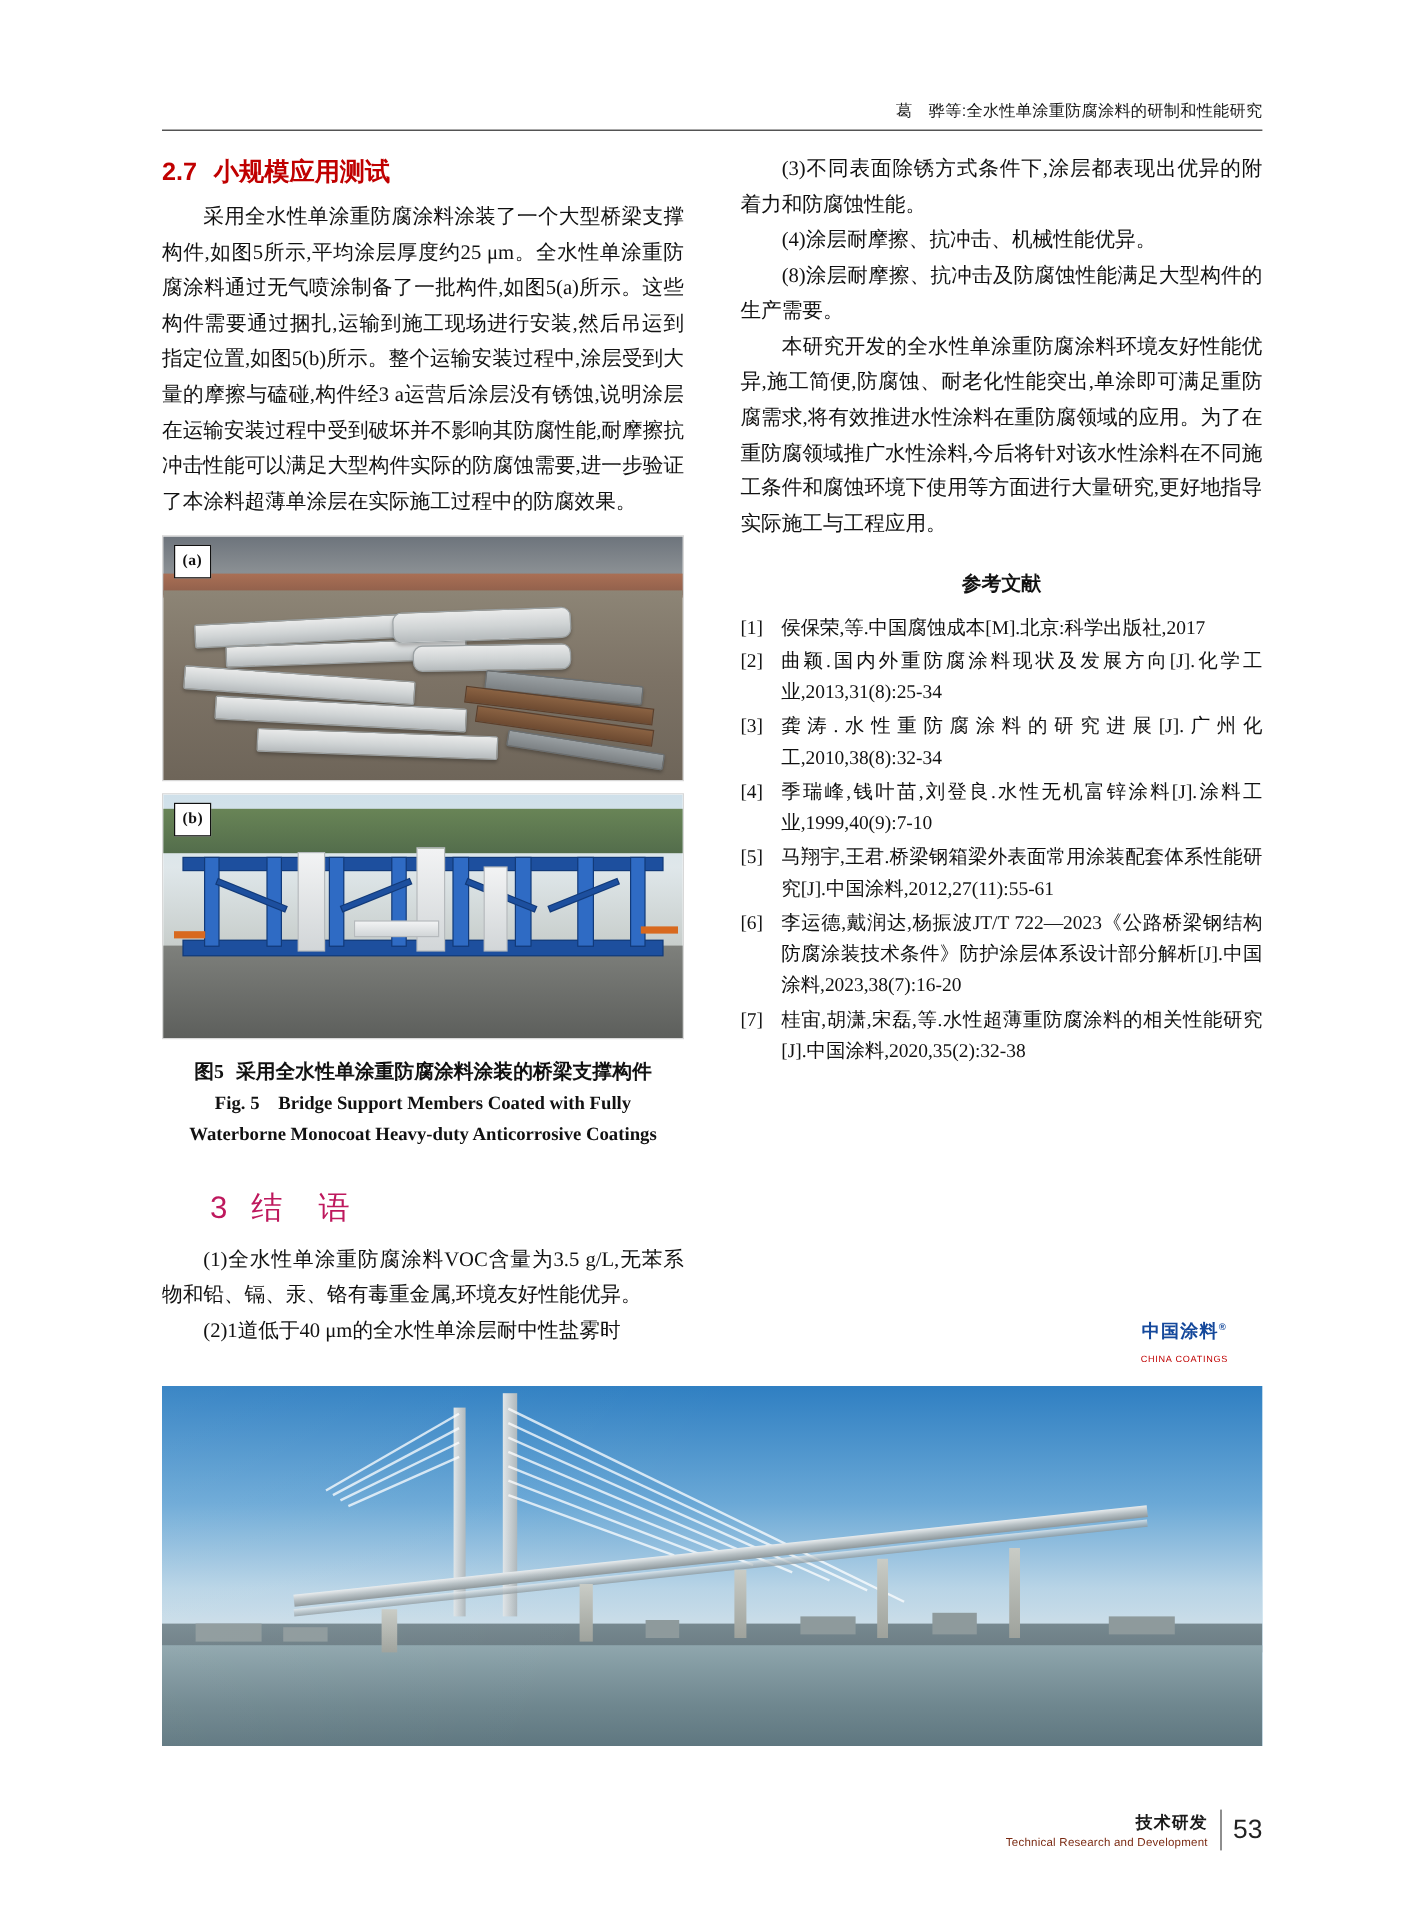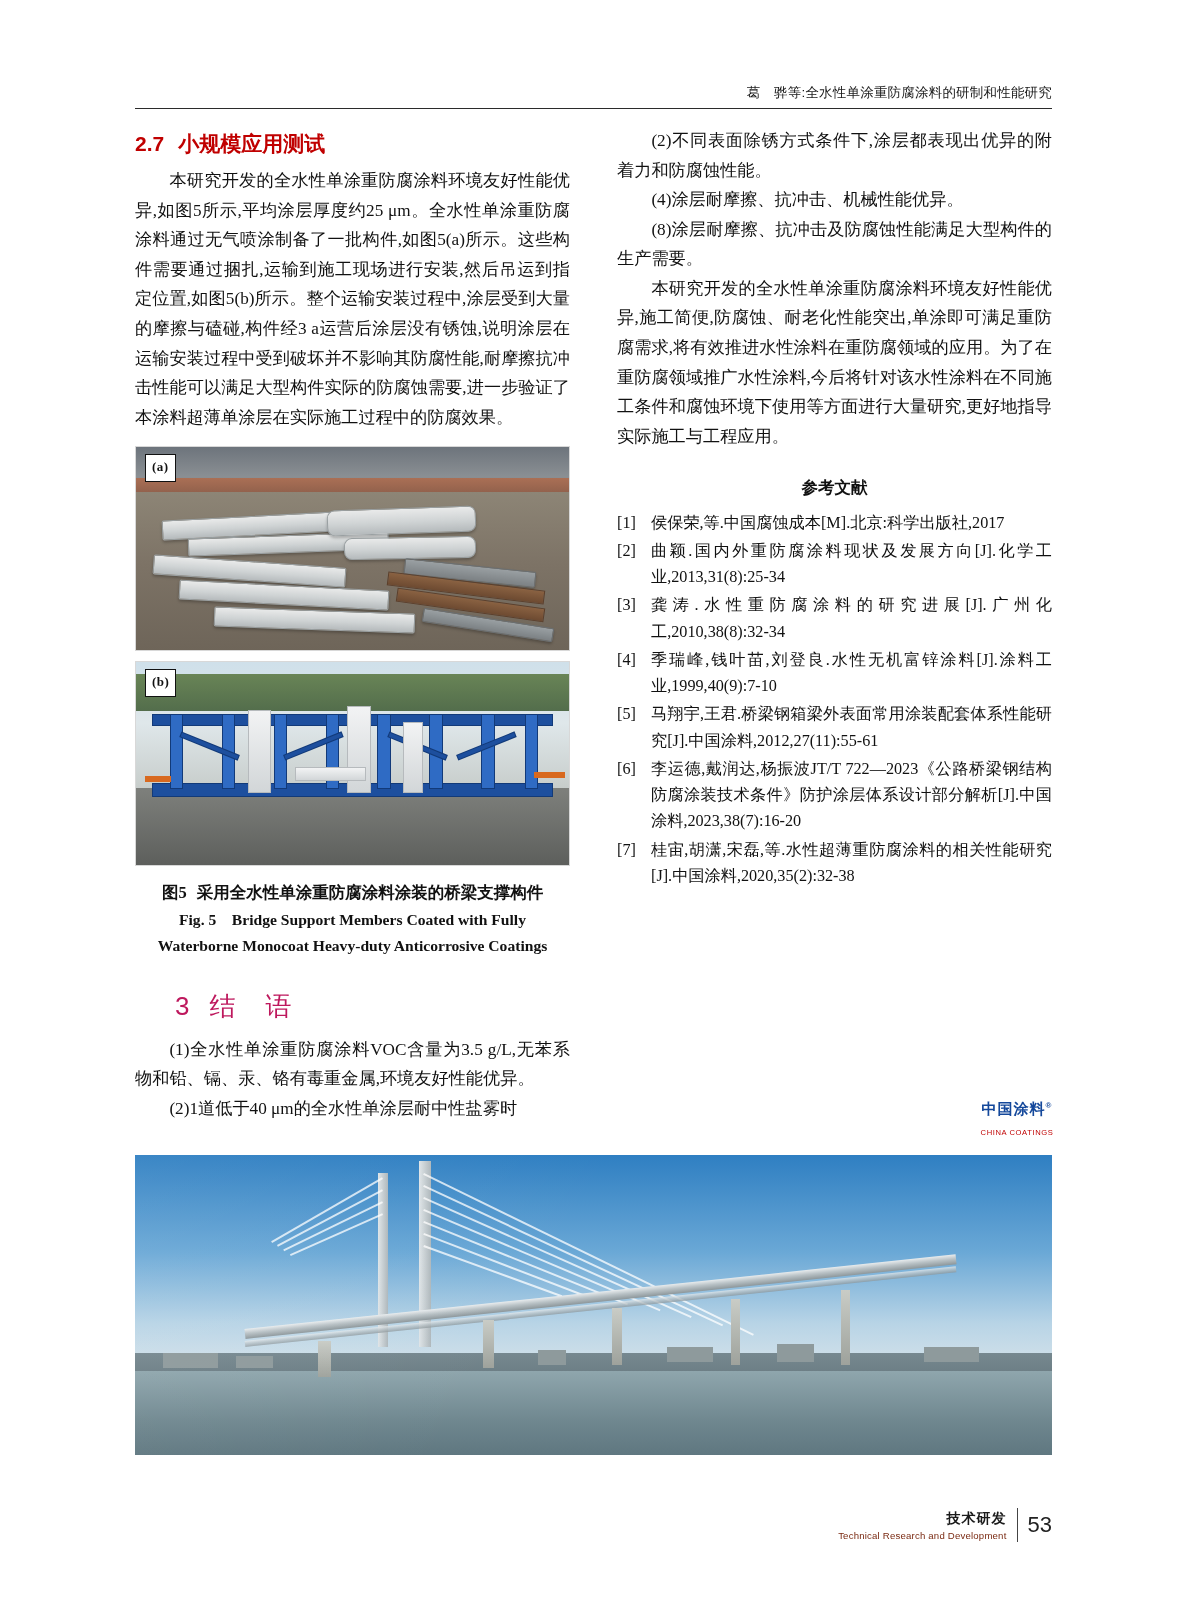--- a/index.html
+++ b/index.html
@@ -199,21 +199,21 @@
     flex: 0 0 34px;
   }
   .ref .txt {
     flex: 1 1 auto;
     text-align: justify;
   }
 
   
   .logo {
     position: absolute;
-    right: 122px;
+    right: 152px;
     top: 1100px;
     width: 96px;
     text-align: center;
   }
   .logo .cn {
     font-family: "Liberation Sans", sans-serif;
     font-weight: bold;
     color: #14489b;
     font-size: 15px;
     letter-spacing: 1px;
@@ -319,21 +319,21 @@
 
   <div class="runhead">葛　骅等:全水性单涂重防腐涂料的研制和性能研究</div>
   <div class="runhead-rule"></div>
 
   <div class="col col-left">
 
     <div class="sec-head">
       <span class="num">2.7</span><span>小规模应用测试</span>
     </div>
 
-    <p class="body">本研究开发的全水性单涂重防腐涂料环境友好性能优异,如图5所示,平均涂层厚度约25 μm。全水性单涂重防腐涂料通过无气喷涂制备了一批构件,如图5(a)所示。这些构件需要通过捆扎,运输到施工现场进行安装,然后吊运到指定位置,如图5(b)所示。整个运输安装过程中,涂层受到大量的摩擦与磕碰,构件经3 a运营后涂层没有锈蚀,说明涂层在运输安装过程中受到破坏并不影响其防腐性能,耐摩擦抗冲击性能可以满足大型构件实际的防腐蚀需要,进一步验证了本涂料超薄单涂层在实际施工过程中的防腐效果。</p>
+    <p class="body">采用全水性单涂重防腐涂料涂装了一个大型桥梁支撑构件,如图5所示,平均涂层厚度约25 μm。全水性单涂重防腐涂料通过无气喷涂制备了一批构件,如图5(a)所示。这些构件需要通过捆扎,运输到施工现场进行安装,然后吊运到指定位置,如图5(b)所示。整个运输安装过程中,涂层受到大量的摩擦与磕碰,构件经3 a运营后涂层没有锈蚀,说明涂层在运输安装过程中受到破坏并不影响其防腐性能,耐摩擦抗冲击性能可以满足大型构件实际的防腐蚀需要,进一步验证了本涂料超薄单涂层在实际施工过程中的防腐效果。</p>
 
     <div class="figbox">
 
       <div class="photo photo-a">
         <div class="pa-sky"></div>
         <div class="pa-wall"></div>
         <div class="pa-ground"></div>
 
         <div class="beam" style="left:6%;top:34%;width:40%;height:9%;transform:rotate(-3deg);"></div>
         <div class="beam" style="left:12%;top:43%;width:46%;height:8%;transform:rotate(-2deg);"></div>
@@ -394,21 +394,21 @@
 
     <div class="big-sec">
       <span class="num">3</span><span>结　语</span>
     </div>
 
     <p class="body" style="margin-top:6px;">(1)全水性单涂重防腐涂料VOC含量为3.5 g/L,无苯系物和铅、镉、汞、铬有毒重金属,环境友好性能优异。</p>
     <p class="body">(2)1道低于40 μm的全水性单涂层耐中性盐雾时</p>
   </div>
 
   <div class="col col-right">
-    <p class="body">(2)不同表面除锈方式条件下,涂层都表现出优异的附着力和防腐蚀性能。</p>
+    <p class="body">(3)不同表面除锈方式条件下,涂层都表现出优异的附着力和防腐蚀性能。</p>
     <p class="body">(4)涂层耐摩擦、抗冲击、机械性能优异。</p>
     <p class="body">(8)涂层耐摩擦、抗冲击及防腐蚀性能满足大型构件的生产需要。</p>
     <p class="body">本研究开发的全水性单涂重防腐涂料环境友好性能优异,施工简便,防腐蚀、耐老化性能突出,单涂即可满足重防腐需求,将有效推进水性涂料在重防腐领域的应用。为了在重防腐领域推广水性涂料,今后将针对该水性涂料在不同施工条件和腐蚀环境下使用等方面进行大量研究,更好地指导实际施工与工程应用。</p>
 
     <div class="ref-title">参考文献</div>
 
     <div class="ref">
       <span class="idx">[1]</span>
       <span class="txt">侯保荣,等.中国腐蚀成本[M].北京:科学出版社,2017</span>
     </div>

